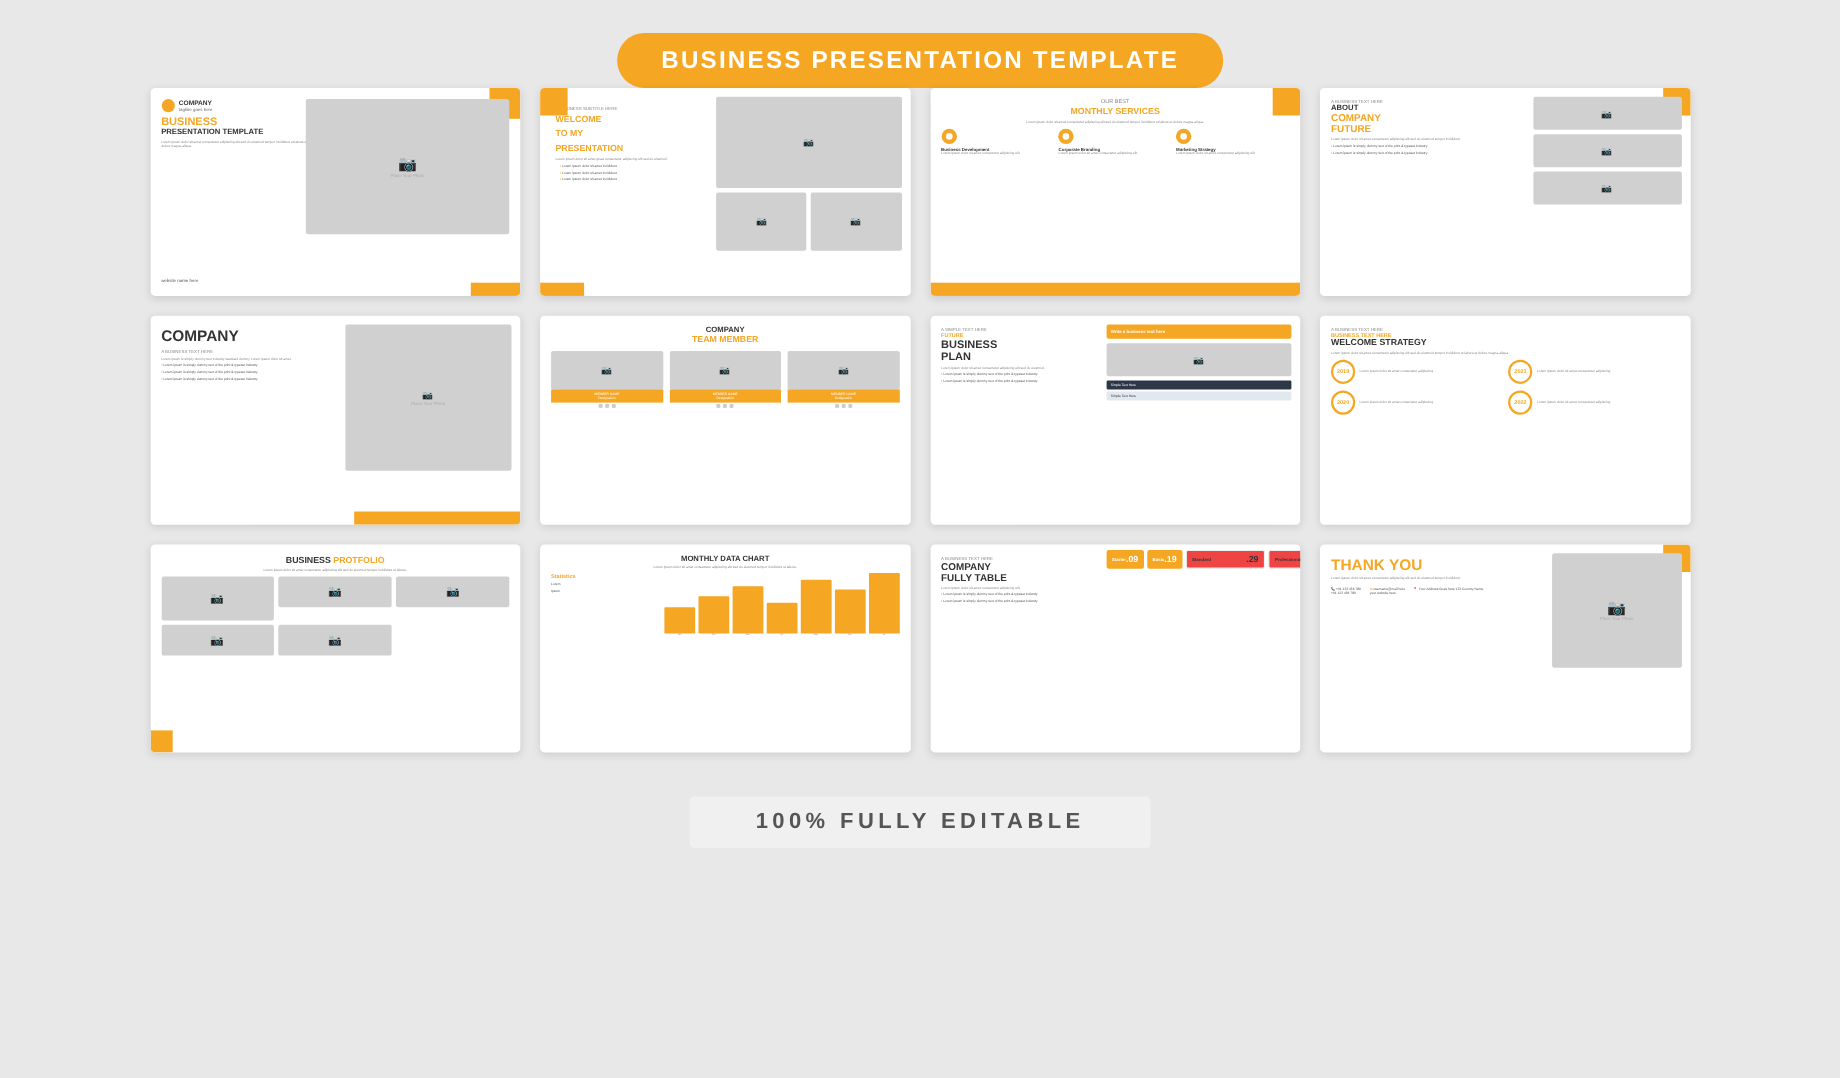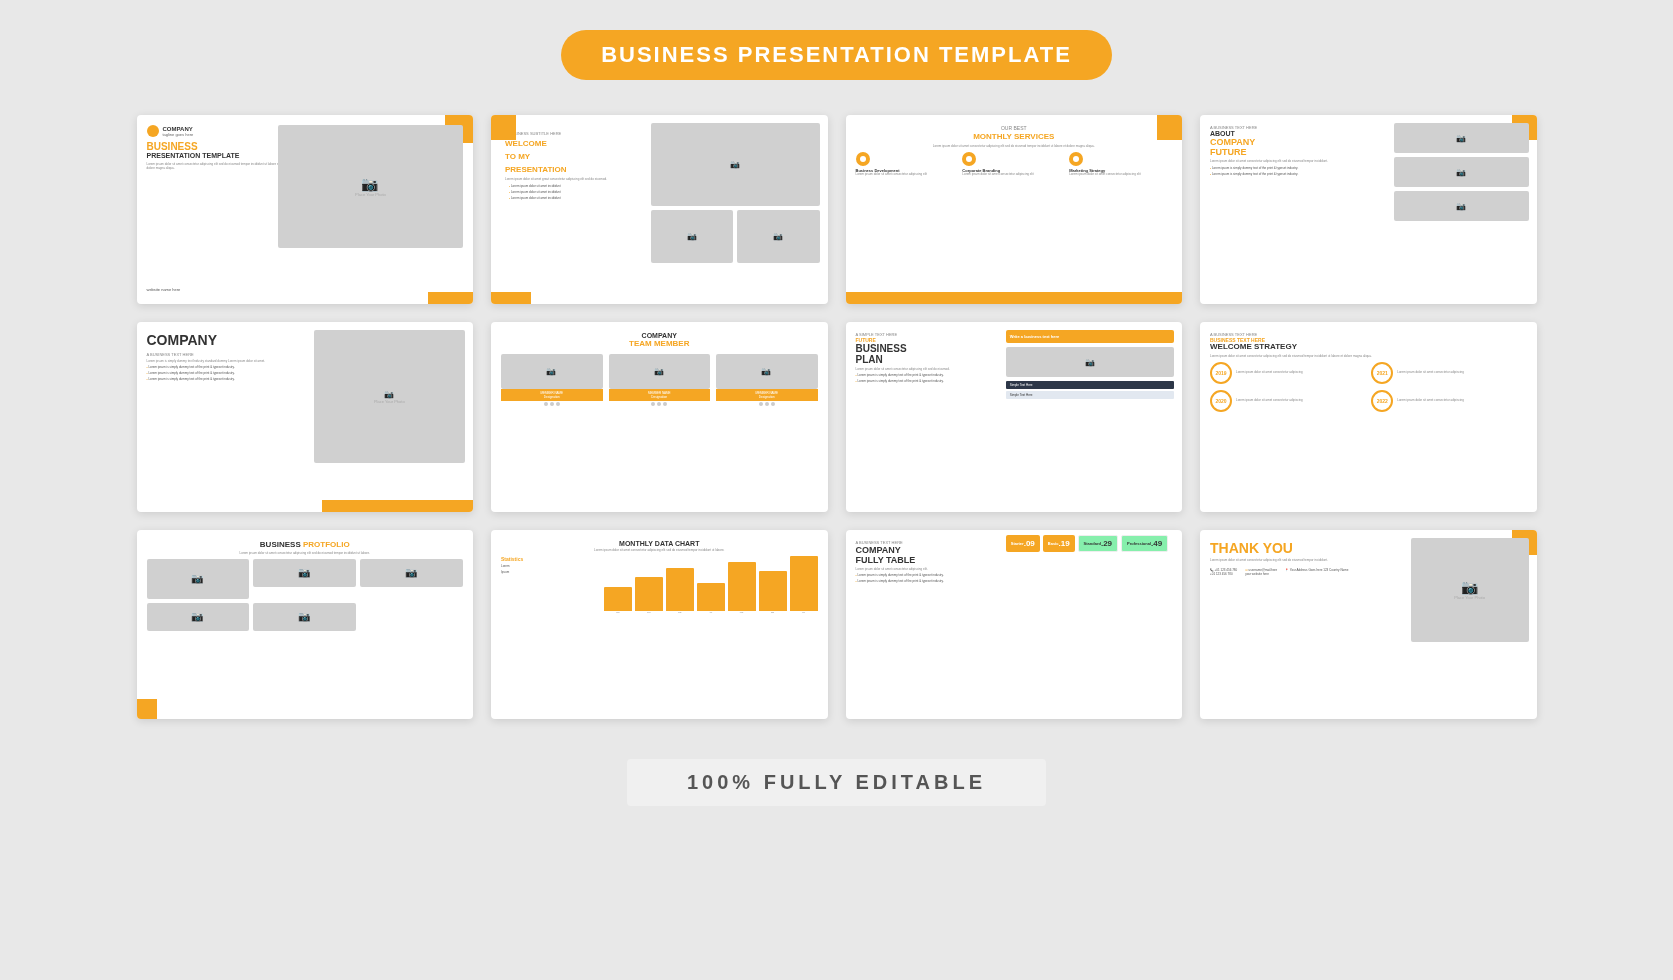--- a/index.html
+++ b/index.html
@@ -10,21 +10,20 @@
       flex-direction: column;
       align-items: center;
       padding: 30px 20px 40px;
       min-height: 980px;
     }
 
     .page-title-container {
       background: #f5a623;
       border-radius: 30px;
       padding: 12px 40px;
-      margin-bottom: 35px;
     }
     .page-title {
       color: #fff;
       font-size: 22px;
       font-weight: 900;
       letter-spacing: 2px;
       text-transform: uppercase;
     }
 
     .slides-grid {
@@ -222,21 +221,21 @@
 
     
     .slide-11 .a-text { font-size: 4px; color: #888; }
     .slide-11 .body-text { font-size: 3px; color: #888; line-height: 1.4; margin: 2px 0; }
     .slide-11 .bullet { font-size: 3px; color: #555; margin-top: 2px; }
     .slide-11 .bullet::before { content: "▪ "; color: #f5a623; }
     .slide-11 .price-cards { position: absolute; right: 8px; top: 5px; width: 50%; display: flex; flex-direction: row; gap: 3px; }
     .slide-11 .price-card { background: #f5a623; padding: 3px 5px; border-radius: 2px; display: flex; justify-content: space-between; align-items: center; }
     .slide-11 .price-tier { font-size: 4px; color: #fff; font-weight: 700; }
     .slide-11 .price-amount { font-size: 8px; font-weight: 900; color: #fff; }
-    .slide-11 .price-card.white { background: #86efac; border: 1px solid #eee; }
+    .slide-11 .price-card.white { background: #ef4444; border: 1px solid #eee; gap: 32px; }
     .slide-11 .price-card.white .price-tier { color: #333; }
     .slide-11 .price-card.white .price-amount { color: #333; }
     .slide-11 .left-content { width: 46%; }
 
     
     .slide-12 .thank-you { font-size: 14px; font-weight: 900; color: #f5a623; text-align: left; }
     .slide-12 .body-text { font-size: 3px; color: #888; line-height: 1.4; margin: 2px 0; }
     .slide-12 .photo-box { position: absolute; right: 8px; top: 8px; width: 35%; height: 55%; background: #d0d0d0; border-radius: 2px; display: flex; flex-direction: column; align-items: center; justify-content: center; }
     .slide-12 .contact-row { display: flex; gap: 8px; margin-top: 6px; }
     .slide-12 .contact-item { font-size: 3px; color: #555; }

